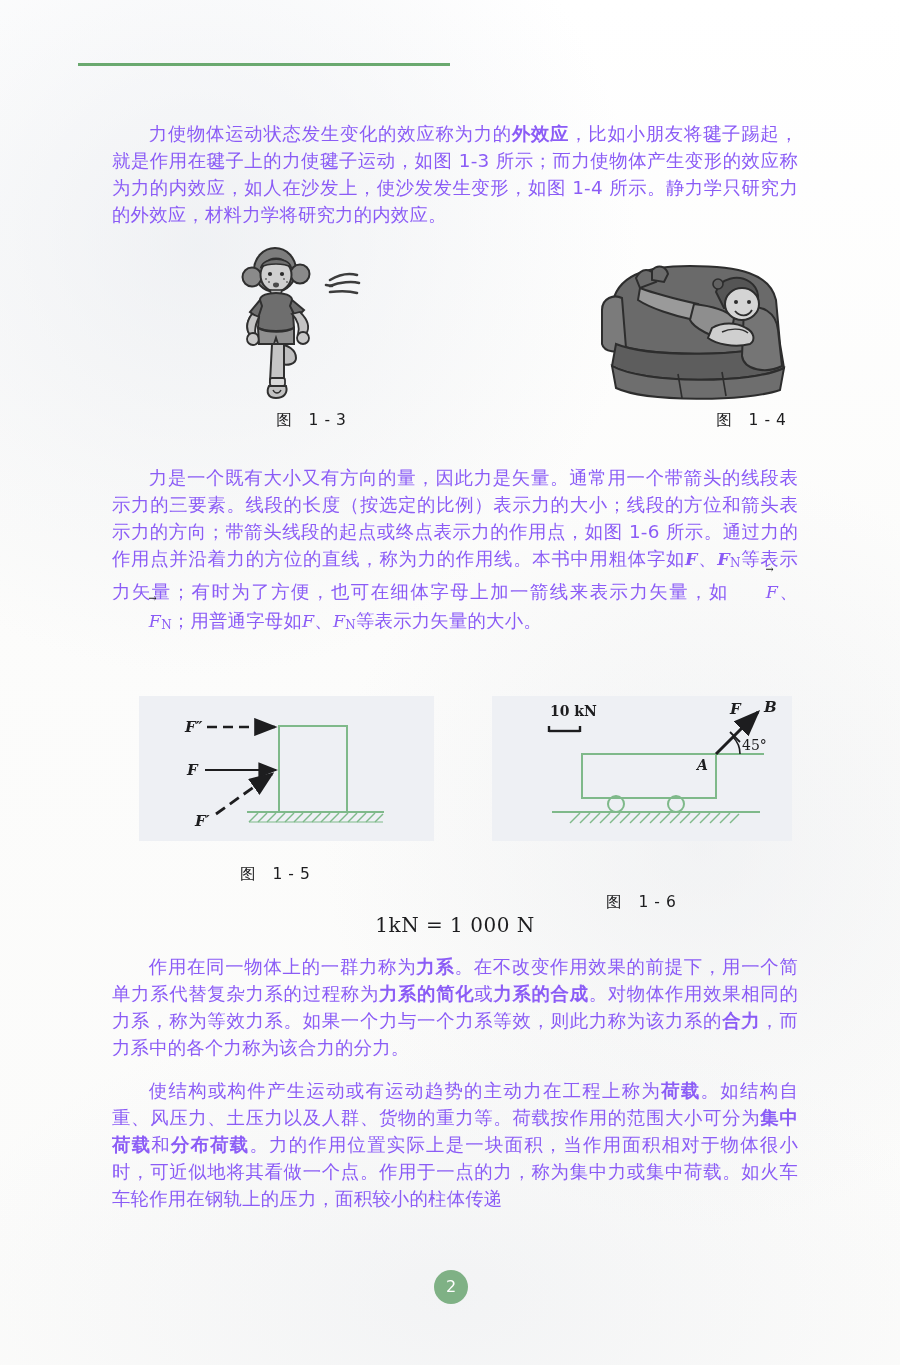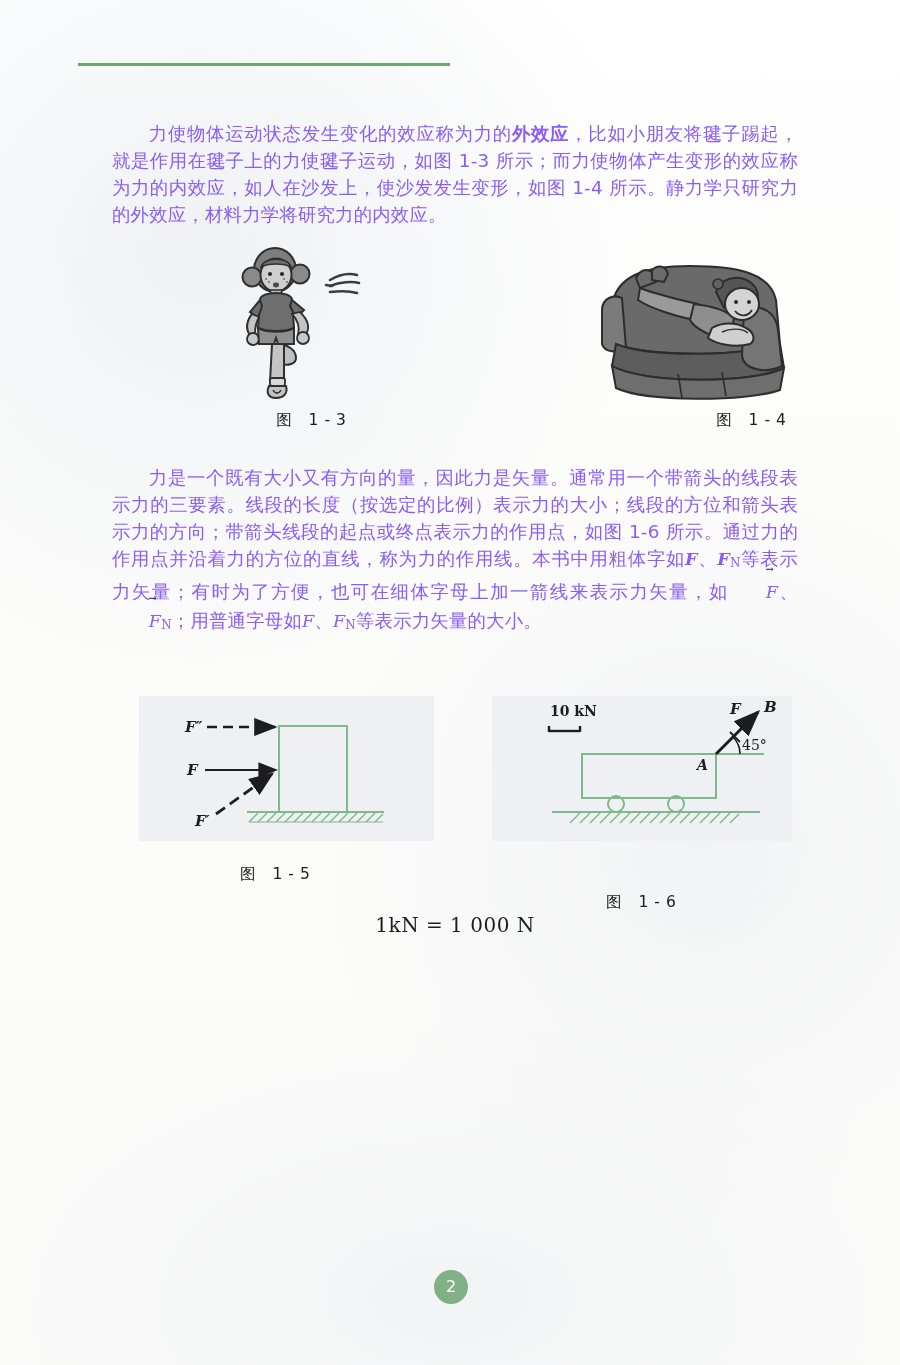--- a/index.html
+++ b/index.html
@@ -381,16 +381,18 @@
         <text x="205" y="74" font-family="DejaVu Serif, Liberation Serif, serif" font-style="italic" font-weight="bold" font-size="14" fill="#1d1d1f">A</text>
       </svg>
     </div>
     <div class="fig diag-caption-16">
       <span class="fig-caption">图  1-6</span>
     </div>
   </div>
 
   <div class="content" style="top:903px;">
     <div class="equation">1kN = 1 000 N</div>
+    <p class="para indent"><span>作用在同一物体上的一群力称为</span><b class="bd">力系</b><span>。在不改变作用效果的前提下，用一个简单力系代替复杂力系的过程称为</span><b class="bd">力系的简化</b><span>或</span><b class="bd">力系的合成</b><span>。对物体作用效果相同的力系，称为等效力系。如果一个力与一个力系等效，则此力称为该力系的</span><b class="bd">合力</b><span>，而力系中的各个力称为该合力的分力。</span></p>
+    <p class="para indent"><span>使结构或构件产生运动或有运动趋势的主动力在工程上称为</span><b class="bd">荷载</b><span>。如结构自重、风压力、土压力以及人群、货物的重力等。荷载按作用的范围大小可分为</span><b class="bd">集中荷载</b><span>和</span><b class="bd">分布荷载</b><span>。力的作用位置实际上是一块面积，当作用面积相对于物体很小时，可近似地将其看做一个点。作用于一点的力，称为集中力或集中荷载。如火车车轮作用在钢轨上的压力，面积较小的柱体传递</span></p>
   </div>
 
   <div class="pagenum">2</div>
 </div>
 
 </body></html>

